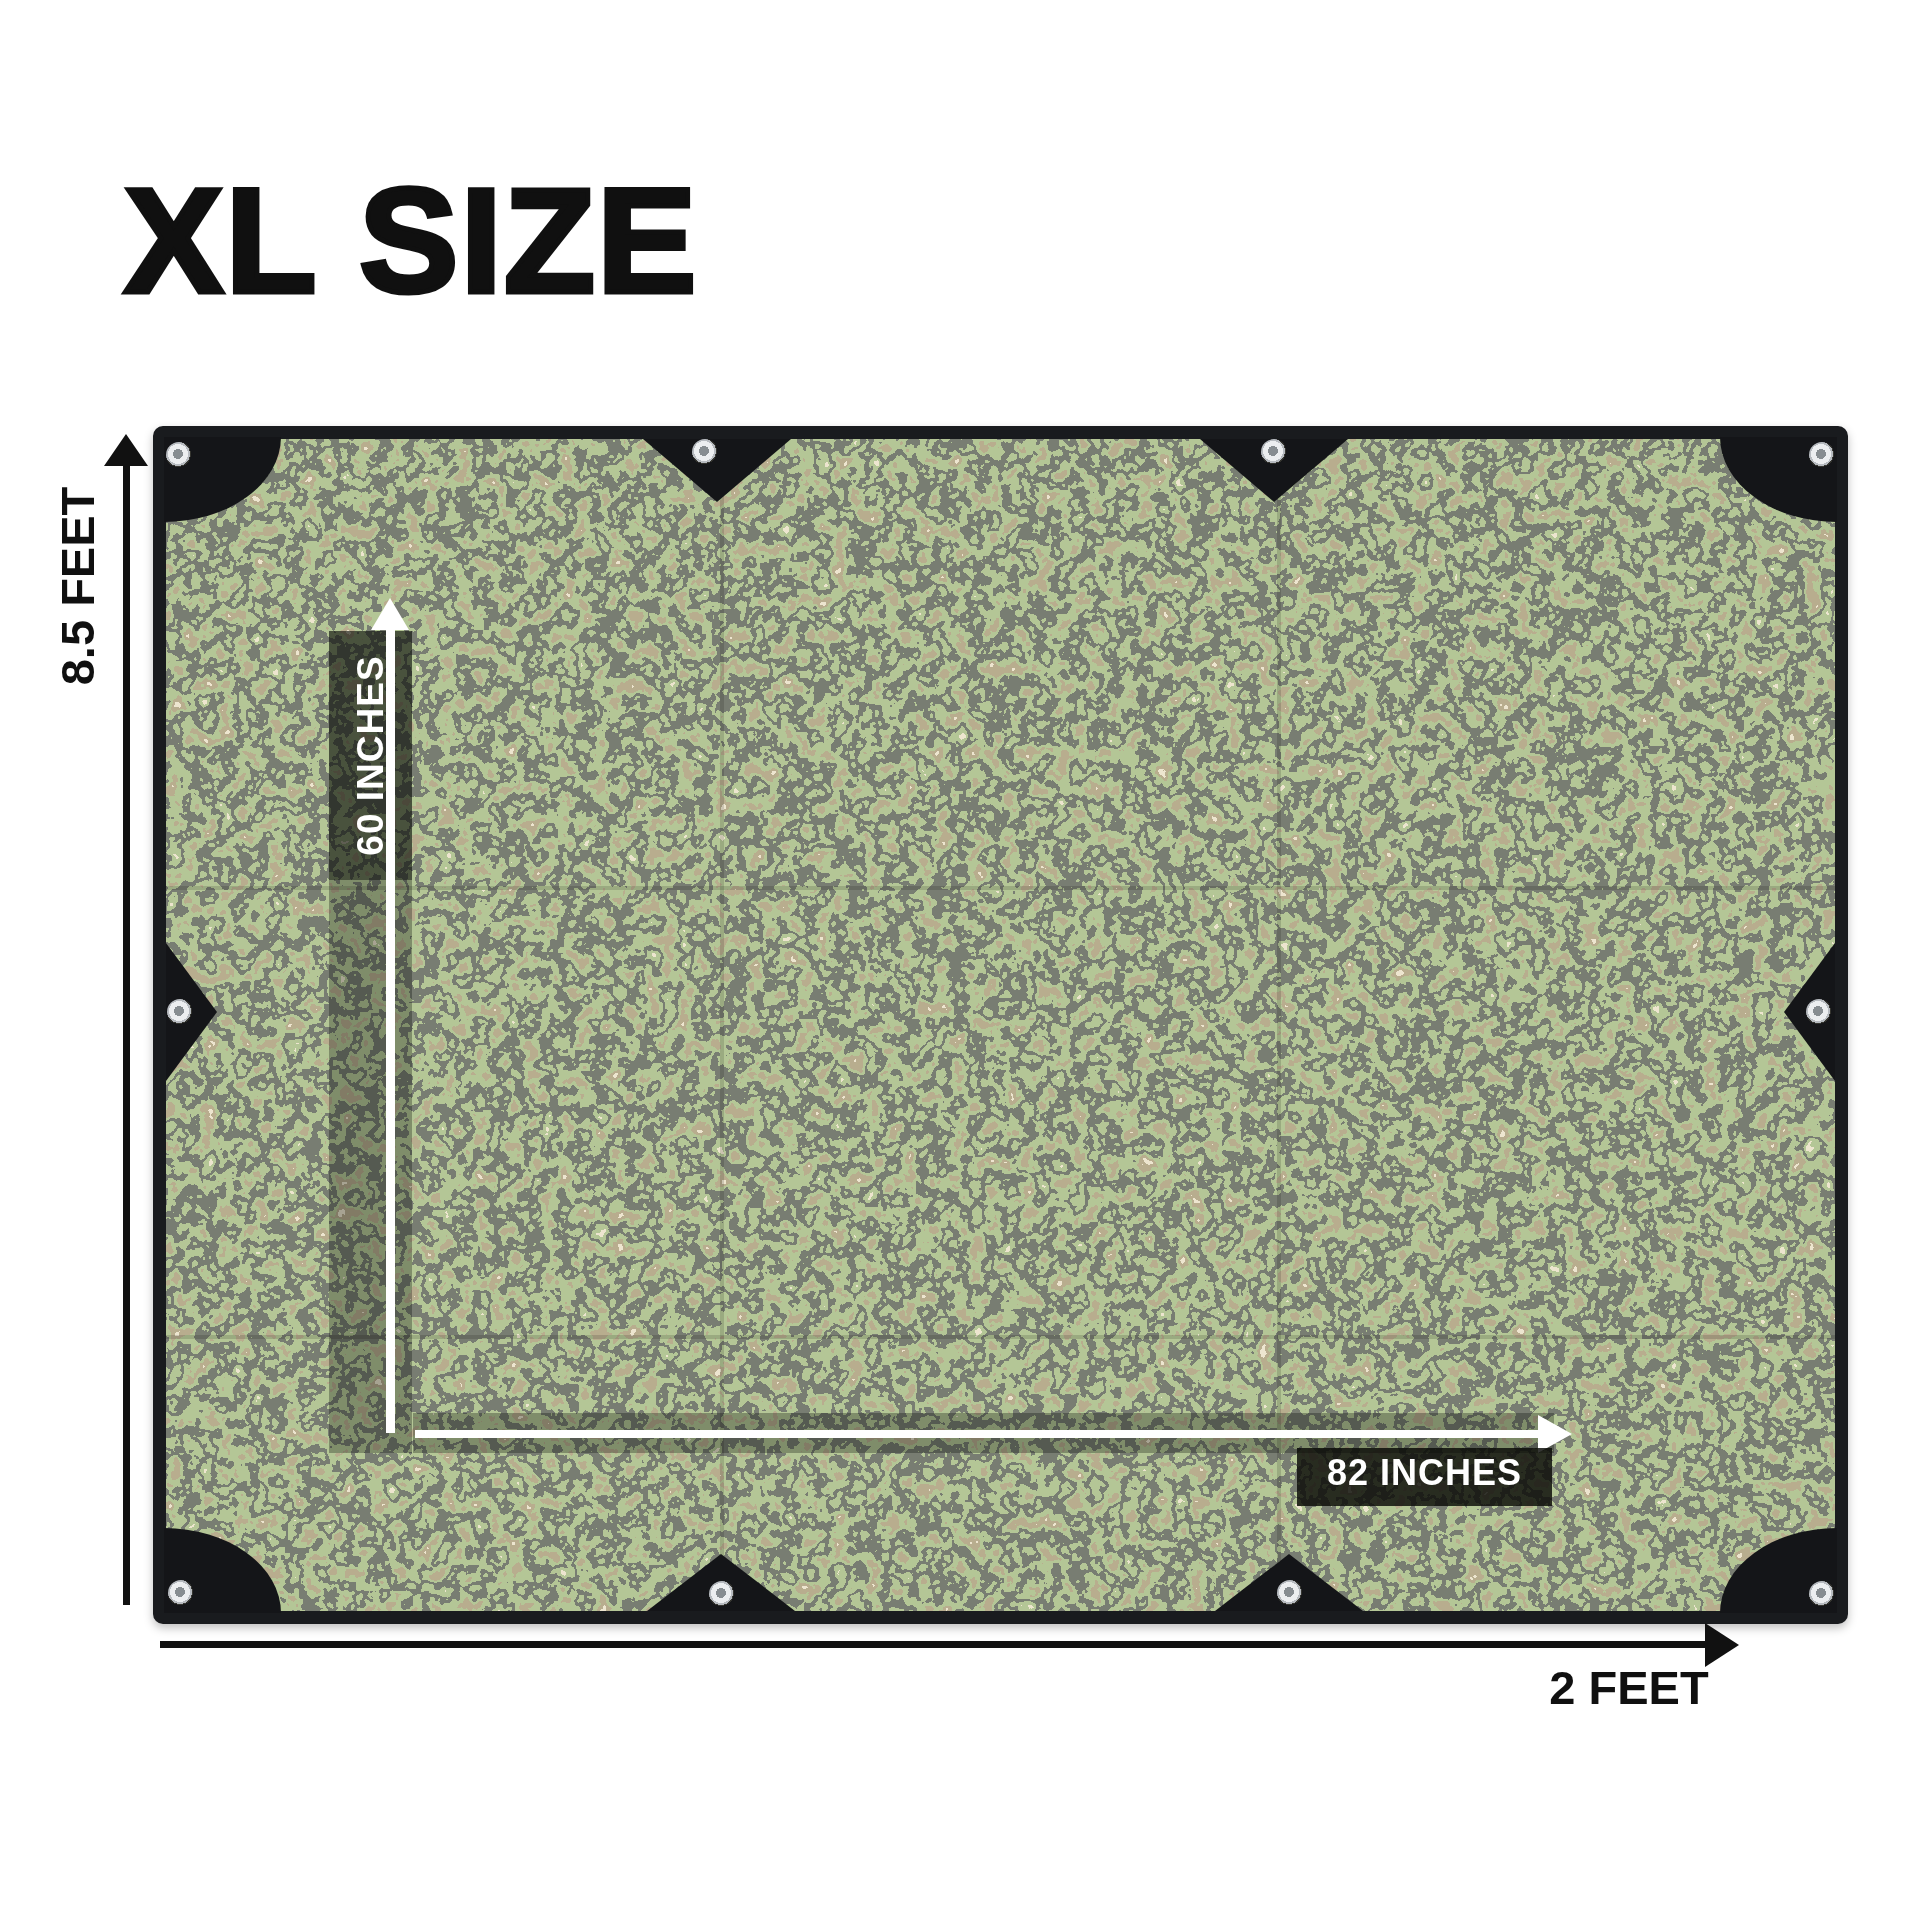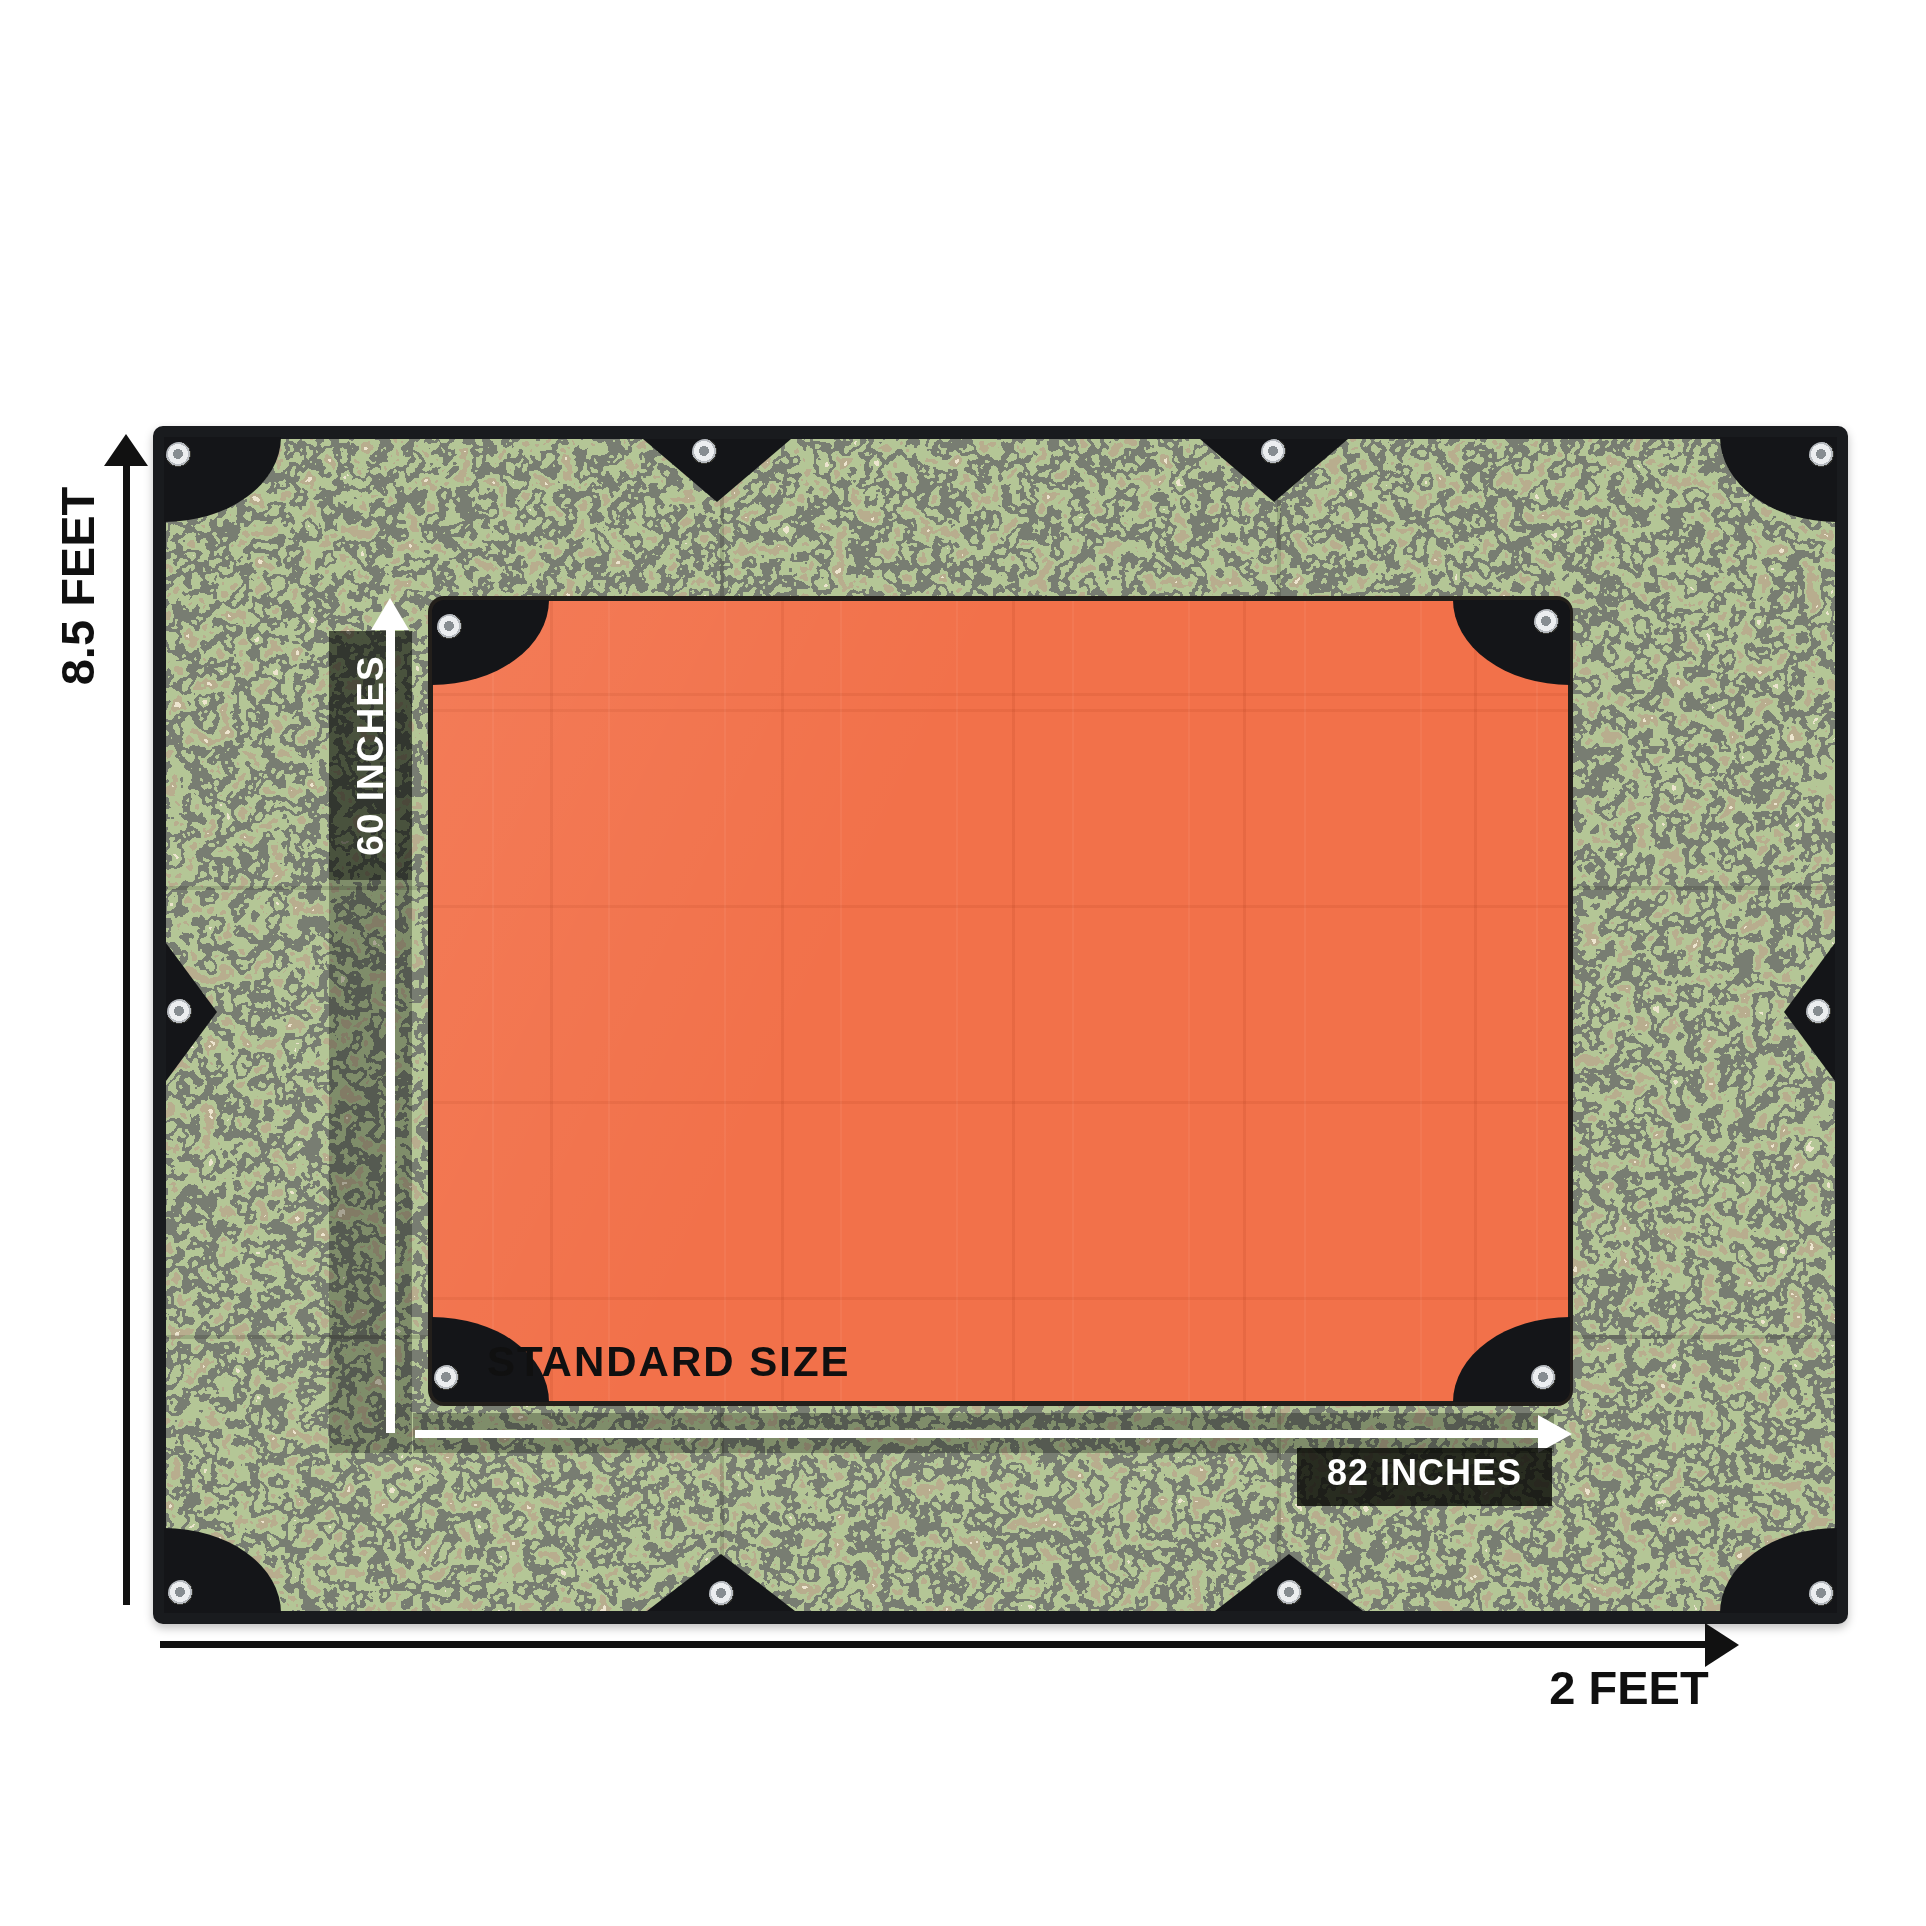--- a/index.html
+++ b/index.html
@@ -105,20 +105,21 @@
   .feet-label-h{
     position:absolute;left:1525px;top:1663px;width:208px;height:50px;
     line-height:50px;text-align:center;font-size:47px;z-index:6;
   }
 </style>
 </head>
 <body>
 
 <div class="canvas">
 
+  <div class="title">XL SIZE</div>
 
   <div class="xl-tarp">
     <svg class="camo-svg" xmlns="http://www.w3.org/2000/svg" preserveAspectRatio="none" viewBox="0 0 1686 1184" width="1669" height="1172">
       <defs>
         <filter id="camoFilter" x="0" y="0" width="100%" height="100%">
           <feTurbulence type="fractalNoise" baseFrequency="0.058" numOctaves="3" seed="11" result="noise"></feTurbulence>
           <feColorMatrix in="noise" type="matrix" values="0 0 1 0 0  0 0 1 0 0  0 0 1 0 0  0 0 0 0 1"></feColorMatrix>
           <feComponentTransfer>
             <feFuncR type="discrete" tableValues="0.847 0.482 0.459 0.192 0.459 0.847"></feFuncR>
             <feFuncG type="discrete" tableValues="0.788 0.416 0.565 0.204 0.565 0.788"></feFuncG>
@@ -150,33 +151,20 @@
     <div class="grommet" style="left:1643px;top:3px;"></div>
     <div class="grommet" style="left:2px;top:1141px;"></div>
     <div class="grommet" style="left:1643px;top:1142px;"></div>
     <div class="grommet" style="left:526px;top:0;"></div>
     <div class="grommet" style="left:1095px;top:0;"></div>
     <div class="grommet" style="left:543px;top:1142px;"></div>
     <div class="grommet" style="left:1111px;top:1141px;"></div>
     <div class="grommet" style="left:1px;top:560px;"></div>
     <div class="grommet" style="left:1640px;top:560px;"></div>
 
-    <div class="standard-tarp">
-      <div class="o-patch" style="left:-1px;top:-1px;border-radius:12px 0 100% 0;"></div>
-      <div class="o-patch" style="left:1020px;top:-1px;border-radius:0 12px 0 100%;"></div>
-      <div class="o-patch" style="left:-1px;top:716px;border-radius:0 100% 0 12px;"></div>
-      <div class="o-patch" style="left:1020px;top:716px;border-radius:100% 0 12px 0;"></div>
-
-      <div class="grommet" style="left:4px;top:13px;"></div>
-      <div class="grommet" style="left:1101px;top:8px;"></div>
-      <div class="grommet" style="left:1px;top:764px;"></div>
-      <div class="grommet" style="left:1098px;top:764px;"></div>
-
-      <div class="standard-label">STANDARD SIZE</div>
-    </div>
   </div>
 
   <div class="anno shaft-v black" style="left:123px;top:461px;height:1144px;"></div>
   <div class="tri anno" style="left:104px;top:434px;border-left:22px solid transparent;border-right:22px solid transparent;border-bottom:32px solid var(--arrow-black,#111);"></div>
   <div class="anno dim-text rot feet-label-v">8.5 FEET</div>
 
   <div class="anno shaft-h black" style="left:160px;top:1641px;width:1546px;"></div>
   <div class="tri anno" style="left:1705px;top:1623px;border-top:22px solid transparent;border-bottom:22px solid transparent;border-left:34px solid var(--arrow-black,#111);"></div>
   <div class="anno dim-text feet-label-h">2 FEET</div>
 

